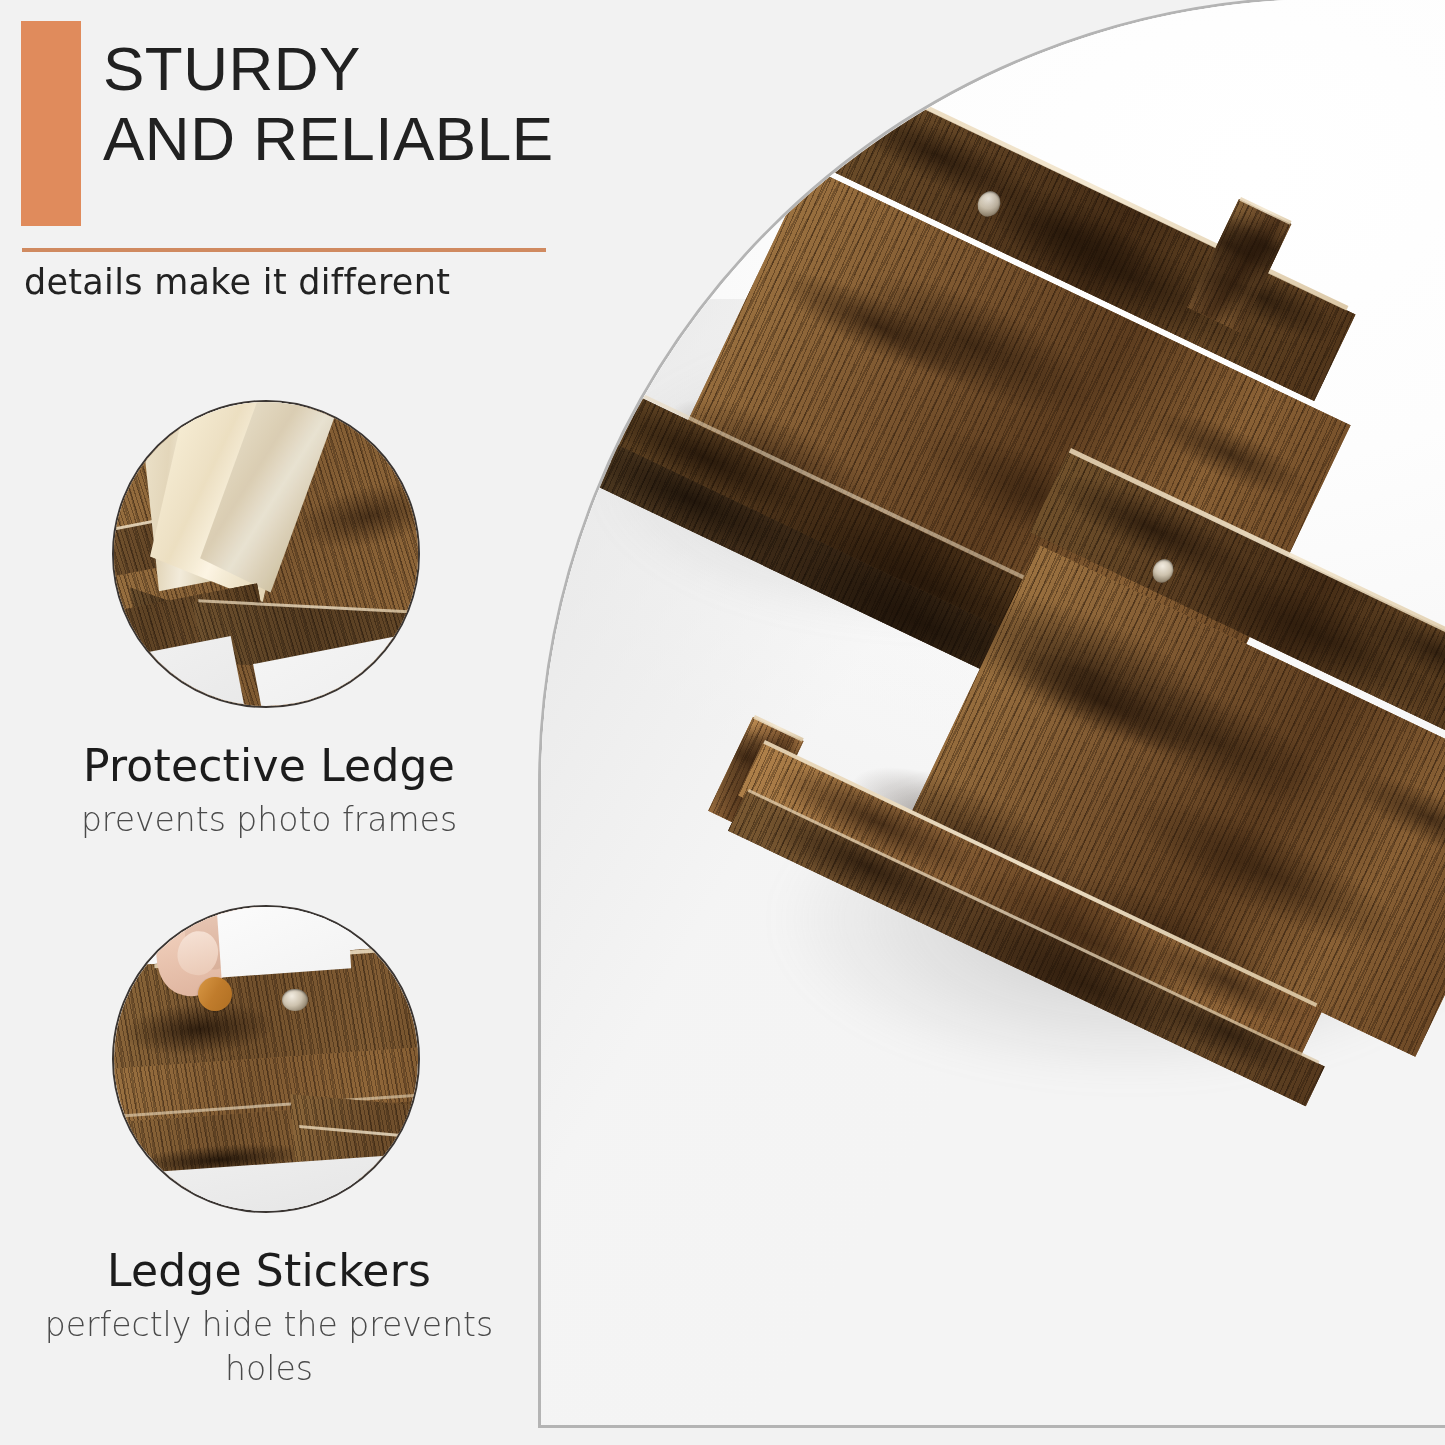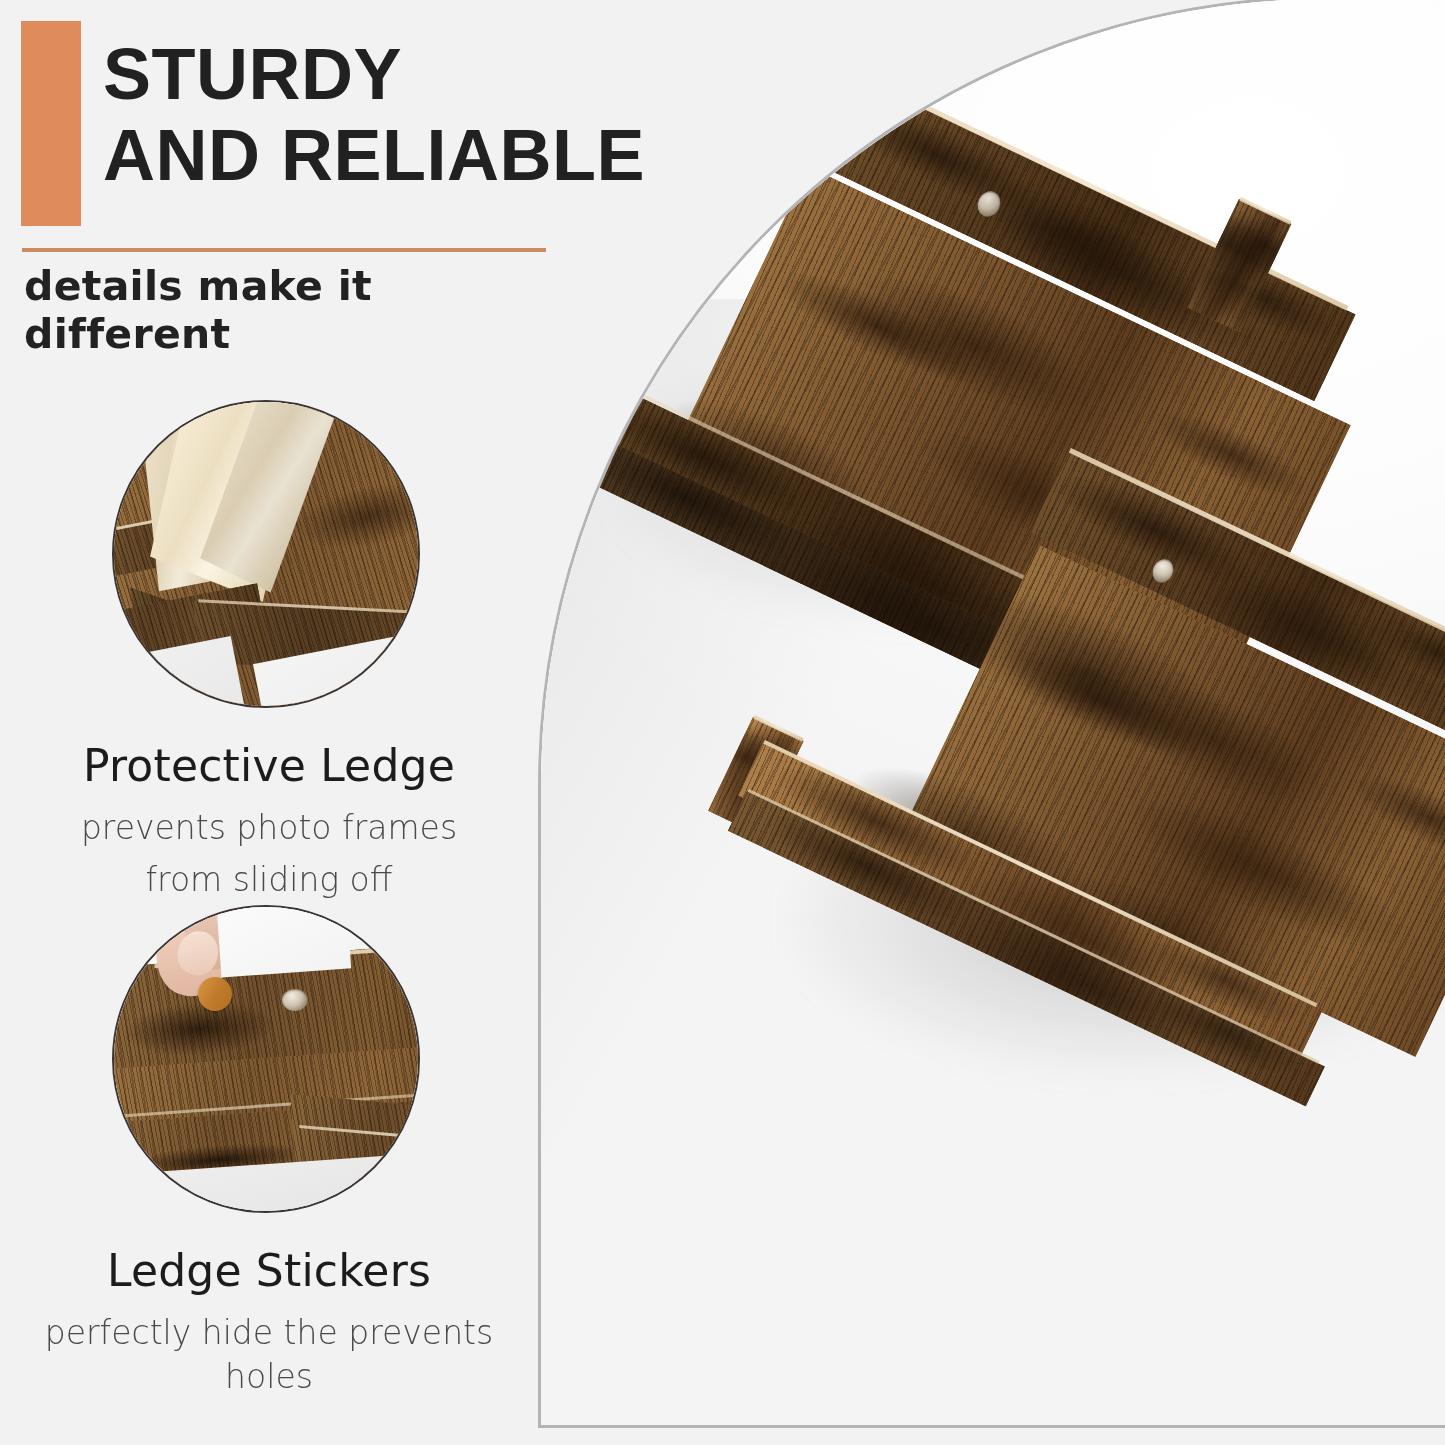--- a/index.html
+++ b/index.html
@@ -14,33 +14,33 @@
 
   
   #left-col { position:absolute; left:0; top:0; width:538px; height:1445px; }
 
   #accent-bar {
     position:absolute; left:21px; top:21px; width:60px; height:205px;
     background:#e08b5c;
   }
   #headline {
     position:absolute; left:103px; top:34px; width:430px;
-    font-size:72px; line-height:1.13; font-weight:700;
+    font-size:62px; line-height:1.13; font-weight:400;
     letter-spacing:.5px; color:#212121;
     font-family:"Liberation Sans", sans-serif;
   }
   #headline .hl-line { display:block; white-space:nowrap; }
 
   #accent-rule {
     position:absolute; left:22px; top:248px; width:524px; height:4px;
     background:#d08a60;
   }
   #subtitle {
     position:absolute; left:24px; top:262px; width:520px;
-    font-size:41px; font-weight:700; color:#222; letter-spacing:.3px;
+    font-size:35px; font-weight:400; color:#222; letter-spacing:.3px;
     font-family:"DejaVu Sans", sans-serif;
   }
 
   
   .feature { position:absolute; left:0; width:538px; }
   #feature-1 { top:400px; }
   #feature-2 { top:905px; }
 
   .photo-circle {
     position:absolute; left:112px; top:0;
@@ -55,21 +55,21 @@
     text-align:center; font-size:44px; font-weight:400;
     color:#1c1c1c; letter-spacing:.2px;
     font-family:"DejaVu Sans", sans-serif;
   }
   .feat-sub {
     position:absolute; left:0; top:398px; width:538px;
     text-align:center; font-size:33px; font-weight:300;
     line-height:1.32; color:#4a4a4a;
     font-family:"DejaVu Sans", sans-serif;
   }
-  .feat-sub .sl { display:block;margin-top:8px; }
+  .feat-sub .sl { display:block; }
 
   
   #right-panel {
     position:absolute; left:538px; top:-4px;
     width:915px; height:1432px;
     background:#ffffff;
     border:3px solid #b4b4b4;
     border-top-left-radius:790px;
     border-top-right-radius:0;
     overflow:hidden;
@@ -205,21 +205,20 @@
 
           <div style="position:absolute;left:-70px;top:252px;width:200px;height:120px;
                background:linear-gradient(160deg,#f2f2f2,#e6e6e6);
                transform:rotate(-11deg);"></div>
         </div>
       </div>
 
       <div class="feat-title">Protective Ledge</div>
       <div class="feat-sub">
         <span class="sl">prevents photo frames</span>
-        <span class="sl">from sliding off</span>
       </div>
     </div>
 
     <div class="feature" id="feature-2">
 
       <div class="photo-circle">
         <div class="photo-inner">
           <div style="position:absolute;inset:0;background:linear-gradient(160deg,#fafafa 0%,#efefef 60%,#e2e2e2 100%);"></div>
 
           <div class="c-wood" style="left:-30px;top:48px;width:400px;height:118px;

